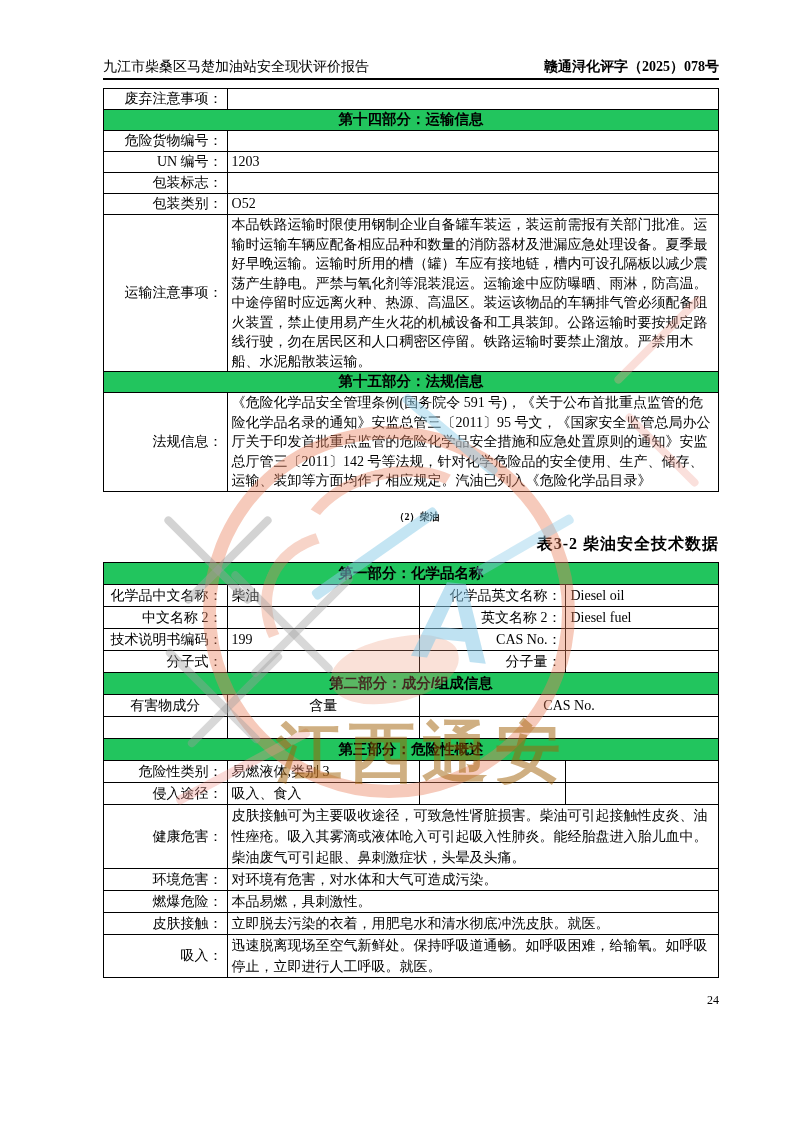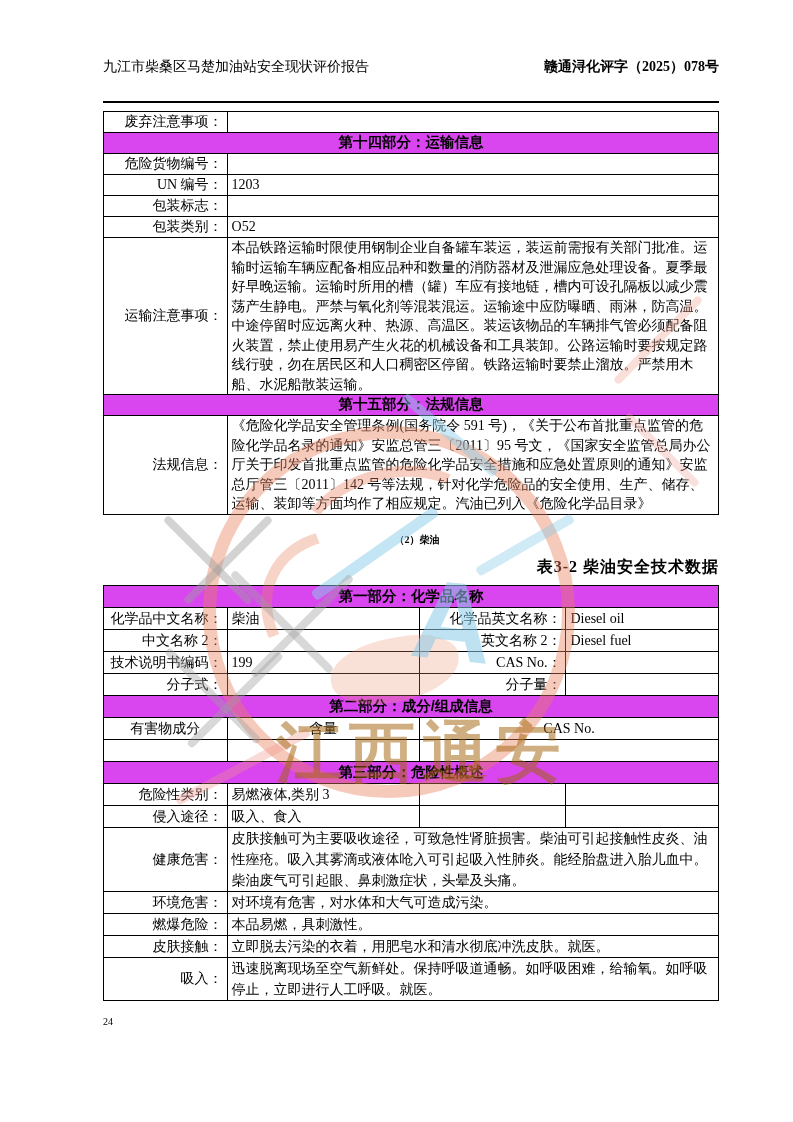--- a/index.html
+++ b/index.html
@@ -10,50 +10,50 @@
     font-family:"Liberation Serif","DejaVu Serif",serif;
     position:relative;
     overflow:hidden;
   }
   .page { position:absolute; inset:0; }
   .content { position:absolute; left:103px; top:58px; width:616px; z-index:1; }
 
   
   .doc-header{
     display:flex; justify-content:space-between; align-items:flex-end;
-    font-size:14px; padding-bottom:25px; border-bottom:2.5px solid #000;
+    font-size:14px; padding-bottom:2px; border-bottom:2.5px solid #000;
   }
   .doc-header .right{ font-weight:bold; }
 
   
   table{ border-collapse:collapse; width:100%; table-layout:fixed; border:1.5px solid #000; }
   td{
     border:1px solid #000; font-size:14px; padding:0 4px;
     vertical-align:middle; word-break:break-all; background:transparent;
   }
   .t1{ margin-top:8px; }
   .t1 td{ line-height:19.5px; height:21px; }
   .t2 td{ line-height:21px; height:22px; }
   td.section{
-    background:#d946ef; font-weight:bold; text-align:center;
+    background:#22c55e; font-weight:bold; text-align:center;
     font-family:"Liberation Sans","DejaVu Sans",sans-serif;
     font-size:14.5px;
   }
   td.lbl{ text-align:right; }
   td.val{ text-align:left; }
   td.ctr{ text-align:center; }
 
   .diesel-heading{
     margin:18px 0 10px 12px; font-weight:bold; font-size:10px;text-align:center;
   }
   .table-title{
     text-align:right; font-weight:bold; font-size:16px; margin:0 0 7px 0;
     letter-spacing:1px;
   }
-  .page-number{ text-align:left; font-size:10px; margin-top:15px; }
+  .page-number{ text-align:right; font-size:12px; margin-top:15px; }
 
   
   .watermark{ position:absolute; inset:0; z-index:5; pointer-events:none; }
   .wm{ position:absolute; }
   .wm-circle{
     left:203px; top:426px; width:372px; height:372px; border-radius:50%;
     border:13px solid rgba(233,128,94,0.42);
   }
   .wm-arc1{
     left:296px; top:468px; width:190px; height:130px; border-radius:50%;

